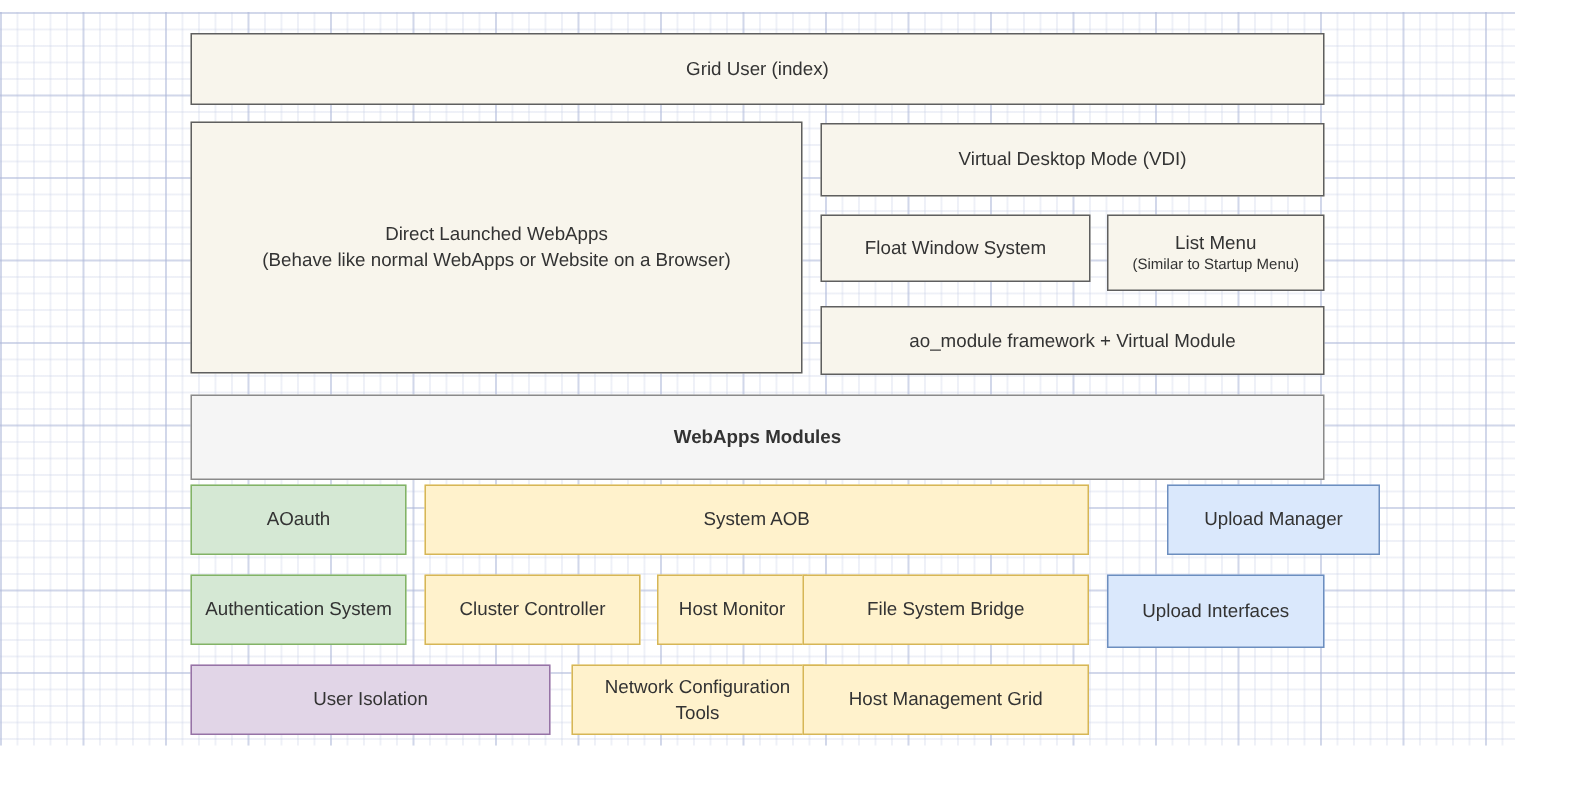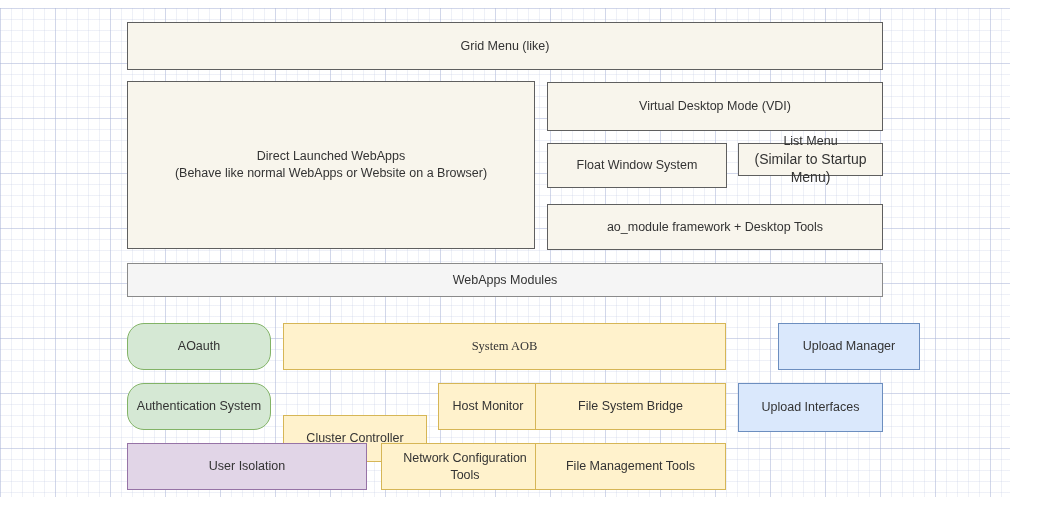--- a/index.html
+++ b/index.html
@@ -38,58 +38,58 @@
     align-items: center;
     justify-content: center;
     text-align: center;
     font-size: 12.5px;
     line-height: 1.35;
     padding: 2px 8px;
   }
 
   .cream  { background: #f8f5ec; border-color: #5f5f5f; }
   .gray   { background: #f5f5f5; border-color: #8a8a8a; }
-  .green  { background: #d5e8d4; border-color: #82b366; border-radius: 17px; }
+  .green  { background: #d5e8d4; border-color: #82b366; }
   .yellow { background: #fff2cc; border-color: #d6b656; }
   .blue   { background: #dae8fc; border-color: #6c8ebf; }
   .purple { background: #e1d5e7; border-color: #9673a6; }
 
   .sub {
     display: block;
-    font-size: 14px;
+    font-size: 10px;
     line-height: 1.3;
   }
 
   
   #grid-menu          { left: 127px; top:  14px; width: 756px; height: 48px; }
   #direct-webapps     { left: 127px; top:  73px; width: 408px; height: 168px; align-items: center; }
   #vdi                { left: 547px; top:  74px; width: 336px; height: 49px; }
   #float-window       { left: 547px; top: 135px; width: 180px; height: 45px; }
-  #list-menu          { left: 738px; top: 135px; width: 145px; height: 33px; }
+  #list-menu          { left: 738px; top: 135px; width: 145px; height: 51px; }
   #ao-module          { left: 547px; top: 196px; width: 336px; height: 46px; }
-  #webapps-modules    { left: 127px; top: 255px; width: 756px; height: 34px; }
+  #webapps-modules    { left: 127px; top: 255px; width: 756px; height: 57px; font-weight: bold; }
   #aoauth             { left: 127px; top: 315px; width: 144px; height: 47px; }
-  #system-aob         { left: 283px; top: 315px; width: 443px; height: 47px; font-family: Liberation Serif, serif; }
+  #system-aob         { left: 283px; top: 315px; width: 443px; height: 47px; }
   #upload-manager     { left: 778px; top: 315px; width: 142px; height: 47px; }
   #auth-system        { left: 127px; top: 375px; width: 144px; height: 47px; }
-  #cluster-controller { left: 283px; top: 375px; width: 144px; height: 47px; margin-top: 32px; }
+  #cluster-controller { left: 283px; top: 375px; width: 144px; height: 47px; }
   #host-monitor       { left: 438px; top: 375px; width:  100px; height: 47px; }
   #fs-bridge          { left: 535px; top: 375px; width: 191px; height: 47px; }
   #upload-interfaces  { left: 738px; top: 375px; width: 145px; height: 49px; }
   #user-isolation     { left: 127px; top: 435px; width: 240px; height: 47px; }
   #net-config-tools   { left: 381px; top: 435px; width: 168px; height: 47px; }
   #host-mgmt-tools    { left: 535px; top: 435px; width: 191px; height: 47px; }
 </style>
 </head>
 <body>
 
 <div class="canvas">
 
   <div id="grid-menu" class="box cream">
-    <span>Grid Menu (like)</span>
+    <span>Grid User (index)</span>
   </div>
 
   <div id="direct-webapps" class="box cream">
     <span>
       <span>Direct Launched WebApps</span><br>
       <span>(Behave like normal WebApps or Website on a Browser)</span>
     </span>
   </div>
 
   <div id="vdi" class="box cream">
@@ -101,21 +101,21 @@
   </div>
 
   <div id="list-menu" class="box cream">
     <span>
       <span>List Menu</span>
       <span class="sub">(Similar to Startup Menu)</span>
     </span>
   </div>
 
   <div id="ao-module" class="box cream">
-    <span>ao_module framework + Desktop Tools</span>
+    <span>ao_module framework + Virtual Module</span>
   </div>
 
   <div id="webapps-modules" class="box gray">
     <span>WebApps Modules</span>
   </div>
 
   <div id="aoauth" class="box green">
     <span>AOauth</span>
   </div>
 
@@ -149,16 +149,16 @@
 
   <div id="user-isolation" class="box purple">
     <span>User Isolation</span>
   </div>
 
   <div id="net-config-tools" class="box yellow">
     <span>Network Configuration Tools</span>
   </div>
 
   <div id="host-mgmt-tools" class="box yellow">
-    <span>File Management Tools</span>
+    <span>Host Management Grid</span>
   </div>
 
 </div>
 
 </body></html>

